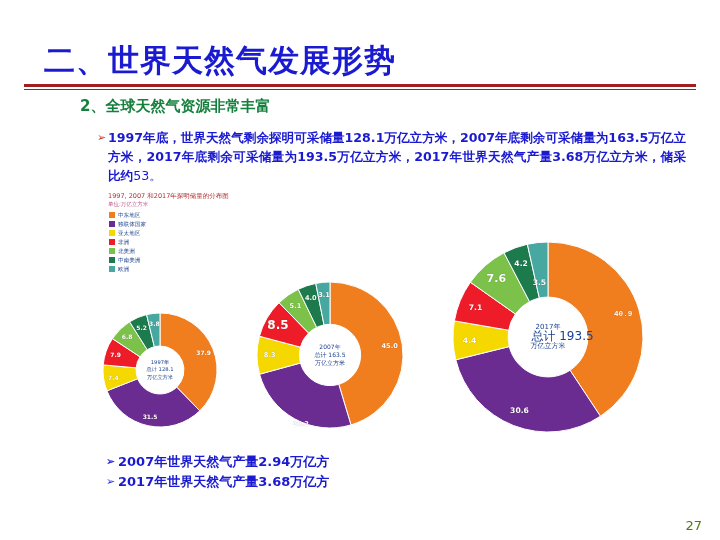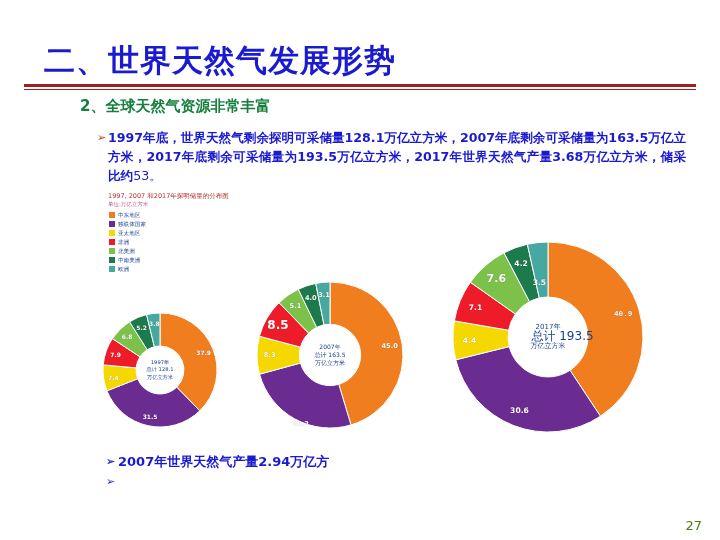--- a/index.html
+++ b/index.html
@@ -222,18 +222,18 @@
           <span style="font-size: 7px; line-height: 9.2px;">2017年</span>
           <span style="font-size: 12px; line-height: 9.2px; margin-left: 29px;">总计 193.5</span>
           <span style="font-size: 7px; line-height: 9.2px;">万亿立方米</span>
         </div>
       </div>
     </div>
 
   <div class="bottom-list">
       <div class="li"><span class="bullet">➢</span></div>
       <div class="li"><span class="bullet">➢</span><span>2007年世界天然气产量2.94万亿方</span></div>
-      <div class="li"><span class="bullet">➢</span></div>
+      <div class="li"><span class="bullet">➢</span><span>2017年世界天然气产量3.68万亿方</span></div>
     </div>
 
   <div class="page-no">27</div>
 
 </div>
 
 </body></html>

